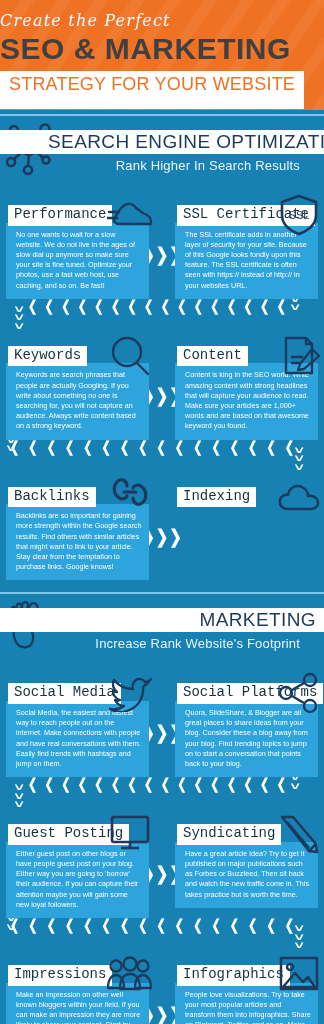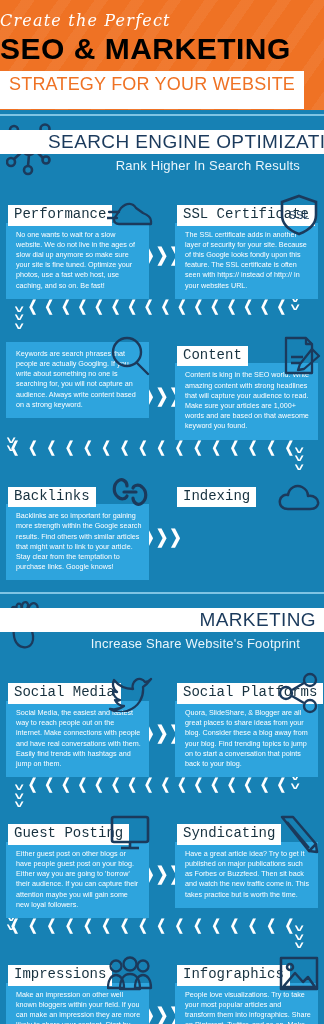--- a/index.html
+++ b/index.html
@@ -42,21 +42,21 @@
     font-family: "DejaVu Serif", serif;
     font-style: italic;
     font-size: 16px;
     color: #ffffff;
     letter-spacing: 1.2px;
     line-height: 1;
   }
   .h-main {
     font-size: 30px;
     font-weight: bold;
-    color: #000000;
+    color: #404040;
     letter-spacing: 0.5px;
     line-height: 1.12;
     margin-top: 3px;
   }
   .h-sub-band {
     display: inline-block;
     background: #ffffff;
     color: #ef7224;
     font-size: 18px;
     letter-spacing: 0.2px;
@@ -327,20 +327,21 @@
     <div class="row">
       <div class="card">
         <div class="card-icon">
           <svg width="46" height="42" viewBox="0 0 46 42">
             <g fill="none" stroke="#1b3a5c" stroke-width="2.4">
               <circle cx="20" cy="17" r="14"></circle>
               <line x1="30" y1="28" x2="41" y2="39" stroke-linecap="round"></line>
             </g>
           </svg>
         </div>
+        <div class="card-title">Keywords</div>
         <div class="card-body">Keywords are search phrases that people are actually Googling. If you write about something no one is searching for, you will not capture an audience. Always write content based on a strong keyword.</div>
       </div>
 
       <div class="mid-chev">
         <span>❯</span>
         <span>❯</span>
         <span>❯</span>
       </div>
 
       <div class="card">
@@ -433,21 +434,21 @@
             <ellipse cx="27" cy="11" rx="4.5" ry="6" transform="rotate(18 27 11)"></ellipse>
             <ellipse cx="19" cy="8" rx="3" ry="4" transform="rotate(14 19 8)"></ellipse>
             <ellipse cx="13" cy="9" rx="2.6" ry="3.4"></ellipse>
             <ellipse cx="8" cy="12" rx="2.2" ry="3"></ellipse>
             <ellipse cx="5" cy="16" rx="2" ry="2.6"></ellipse>
           </g>
         </svg>
       </div>
       <div class="sec-band"></div>
       <div class="sec-title right">MARKETING</div>
-      <div class="sec-sub">Increase Share Website's Footprint</div>
+      <div class="sec-sub">Increase Rank Website's Footprint</div>
     </div>
 
     <div class="row">
       <div class="card">
         <div class="card-icon">
           <svg width="46" height="40" viewBox="0 0 46 40">
             <path d="M44 7 C42 9, 40 10, 38 10 C36 7, 32 6, 29 8 C26 10, 25 14, 26 17 C18 17, 11 13, 7 8 C5 12, 6 17, 10 20 C8 20, 7 19, 6 19 C6 23, 9 27, 13 28 C11 29, 9 29, 8 28 C10 32, 13 34, 17 34 C13 37, 8 38, 3 37 C8 40, 14 41, 20 39 C32 35, 37 25, 36 15 C39 13, 41 11, 44 7 Z" fill="none" stroke="#1b3a5c" stroke-width="2.3" stroke-linejoin="round"></path>
           </svg>
         </div>
         <div class="card-title">Social Media</div>

